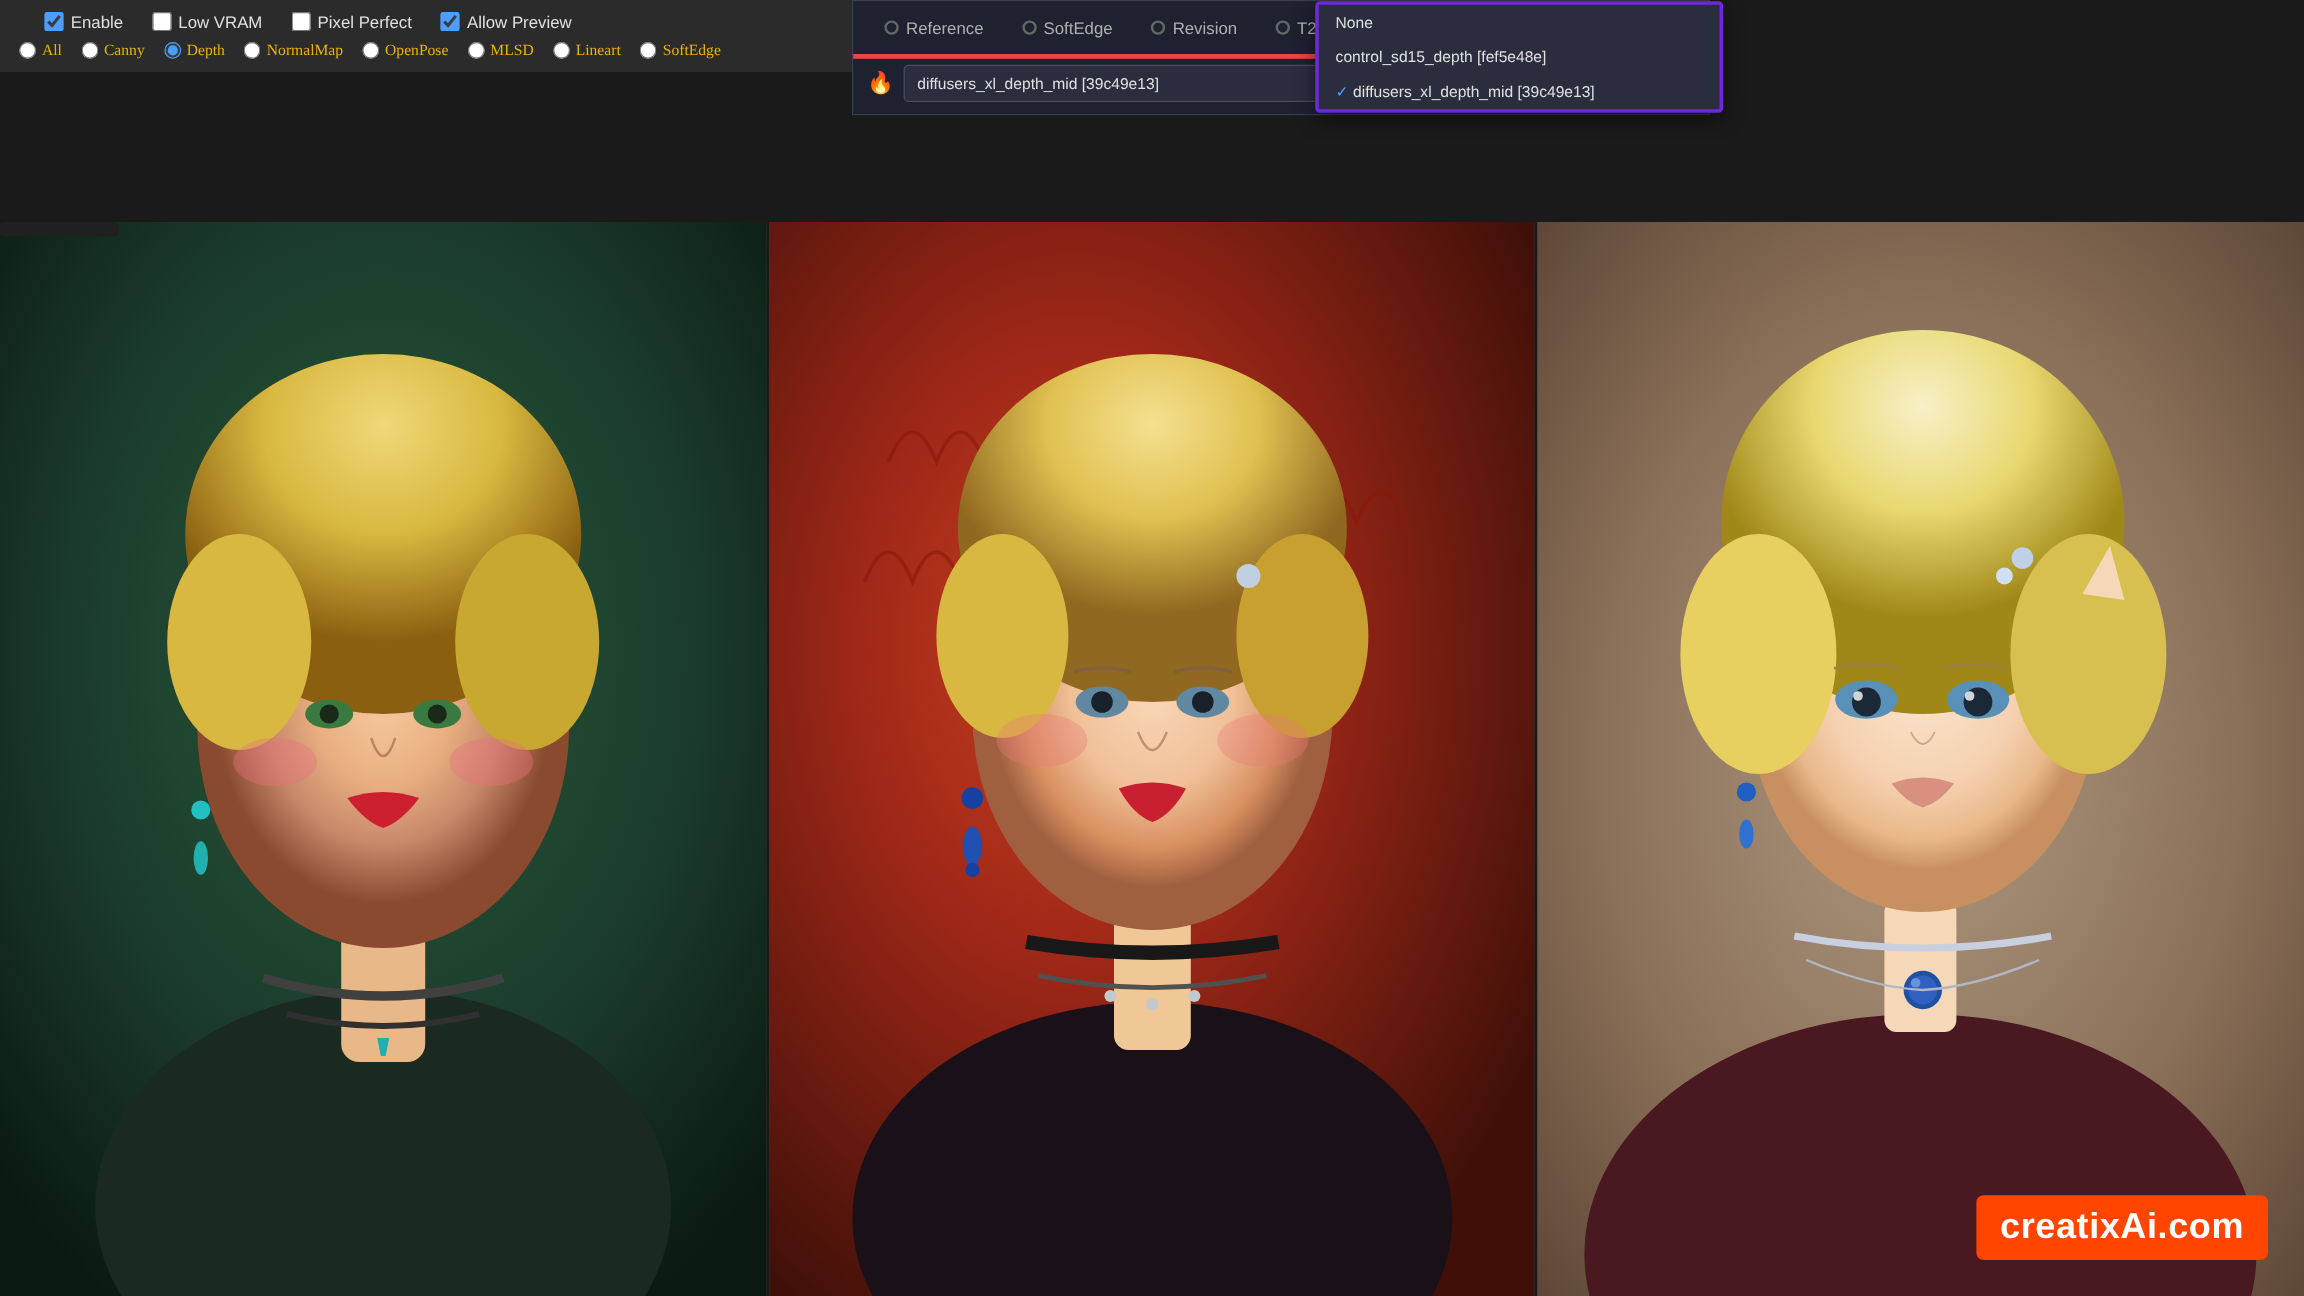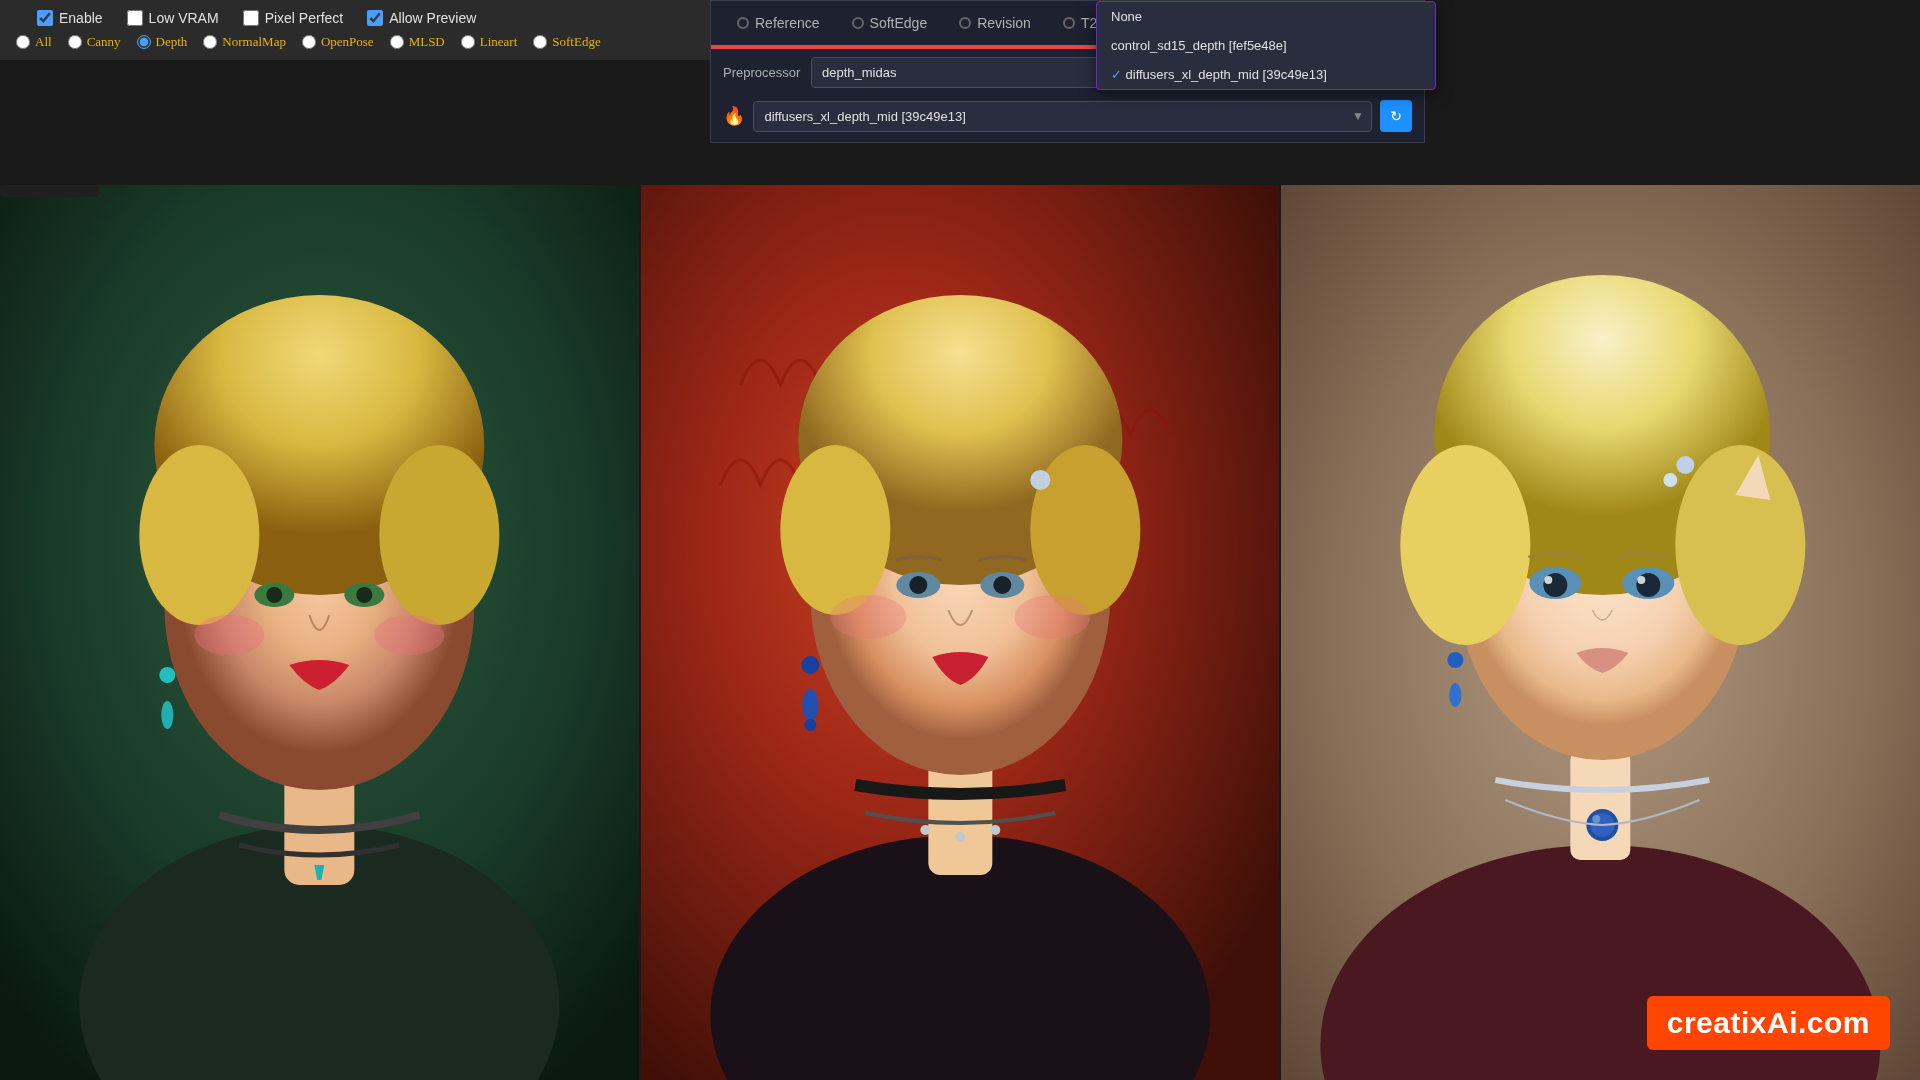--- a/index.html
+++ b/index.html
@@ -164,21 +164,21 @@
       font-size: 12px;
     }
 
     
     .dropdown-popup {
       position: absolute;
       top: 0;
       left: 385px;
       width: 340px;
       background: #2a2d3e;
-      border: 1px solid #6d28d9;
+      border: 3px solid #6d28d9;
       z-index: 100;
       border-radius: 4px;
       box-shadow: 0 4px 16px rgba(0,0,0,0.5);
     }
 
     .dropdown-item {
       padding: 7px 14px;
       color: #e0e0e0;
       font-size: 13px;
       cursor: pointer;
@@ -346,32 +346,20 @@
     <button class="tab-btn">
       <span class="radio-dot"></span>
       <span>Revision</span>
     </button>
     <button class="tab-btn">
       <span class="radio-dot"></span>
       <span>T2I-Ad</span>
     </button>
   </div>
 
-  <div class="preprocessor-row">
-    <span class="preprocessor-label">Preprocessor</span>
-    <div class="select-wrapper">
-      <select class="select-control">
-        <option>depth_midas</option>
-        <option>depth_leres</option>
-        <option>depth_zoe</option>
-        <option>depth_anything</option>
-      </select>
-      <span class="select-arrow">▼</span>
-    </div>
-  </div>
 
   <div class="model-row">
     <span class="fire-icon">🔥</span>
     <div class="model-select-wrapper">
       <select class="model-select">
         <option>diffusers_xl_depth_mid [39c49e13]</option>
         <option>None</option>
         <option>control_sd15_depth [fef5e48e]</option>
       </select>
       <span class="select-arrow">▼</span>

